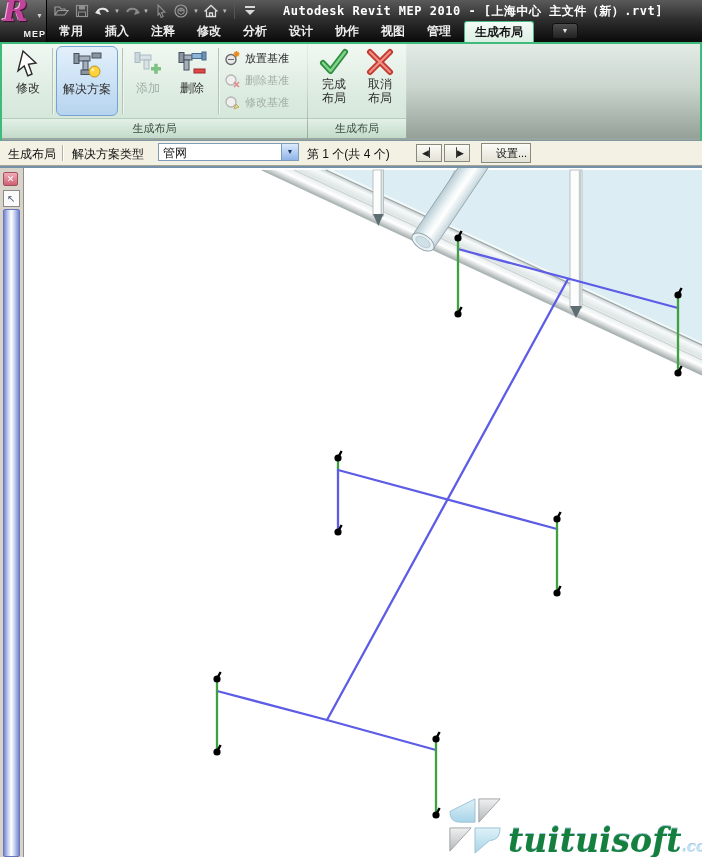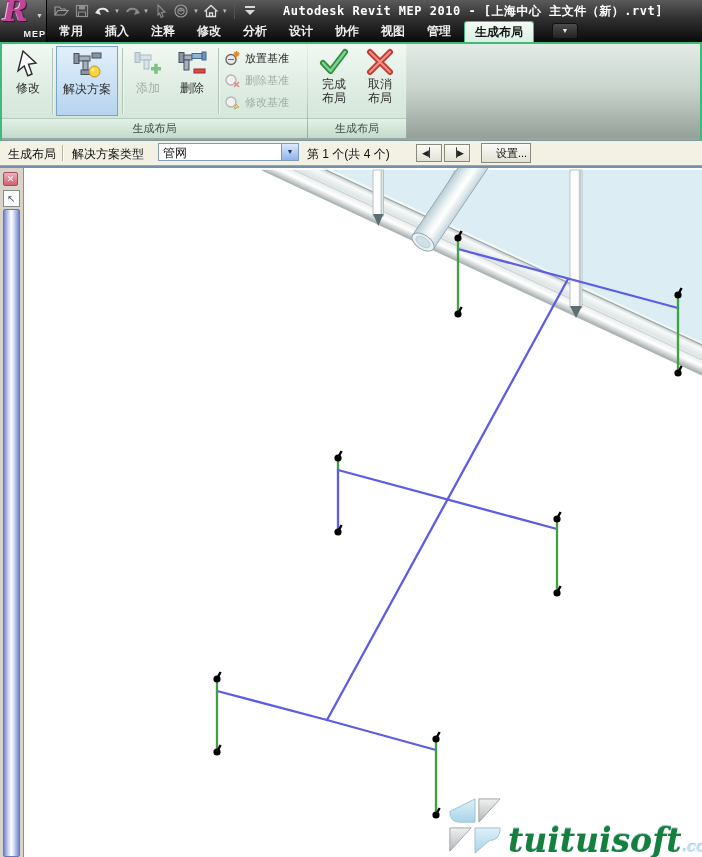--- a/index.html
+++ b/index.html
@@ -46,21 +46,21 @@
      background:linear-gradient(180deg,#f1f8f2 0%,#dcebe0 55%,#cfe3d5 100%);}
   #panel1{left:0;width:305px;}
   #panel2{left:306px;width:98px;font-family:Liberation Serif, serif;}
   .panel-label{position:absolute;left:0;right:0;bottom:0;height:19px;line-height:19px;
      text-align:center;font-size:11px;color:#39493f;
      background:linear-gradient(180deg,#e3f0e6,#c3dbcb);border-top:1px solid #b5cdbc;}
   .big-btn{position:absolute;top:2px;height:70px;text-align:center;}
   .big-btn .ic{display:block;margin:2px auto 1px auto;}
   .big-btn .lbl{font-size:12px;color:#2e2e2e;line-height:14px;}
   .big-btn.pressed{background:linear-gradient(180deg,#e3f0fb,#b6d4ef);
-     border:1px solid #76a3cf;border-radius:0;box-sizing:border-box;}
+     border:1px solid #76a3cf;border-radius:6px;box-sizing:border-box;}
   .big-btn.disabled .lbl{color:#9fada5;}
   .vsep{position:absolute;top:4px;height:66px;width:1px;background:#b2c6b8;
         border-right:1px solid #eef5ef;}
   .small-col{position:absolute;left:222px;top:3px;width:82px;}
   .small-btn{height:22px;display:flex;align-items:center;gap:4px;font-size:11px;color:#2e2e2e;}
   .small-btn.disabled{color:#a3b0a8;}
   #ribbon-rest{position:absolute;left:405px;top:0;right:0;height:94px;
      background:linear-gradient(180deg,#e2ebe5 0%,#cbd6cf 45%,#95a098 100%);}
 
   

